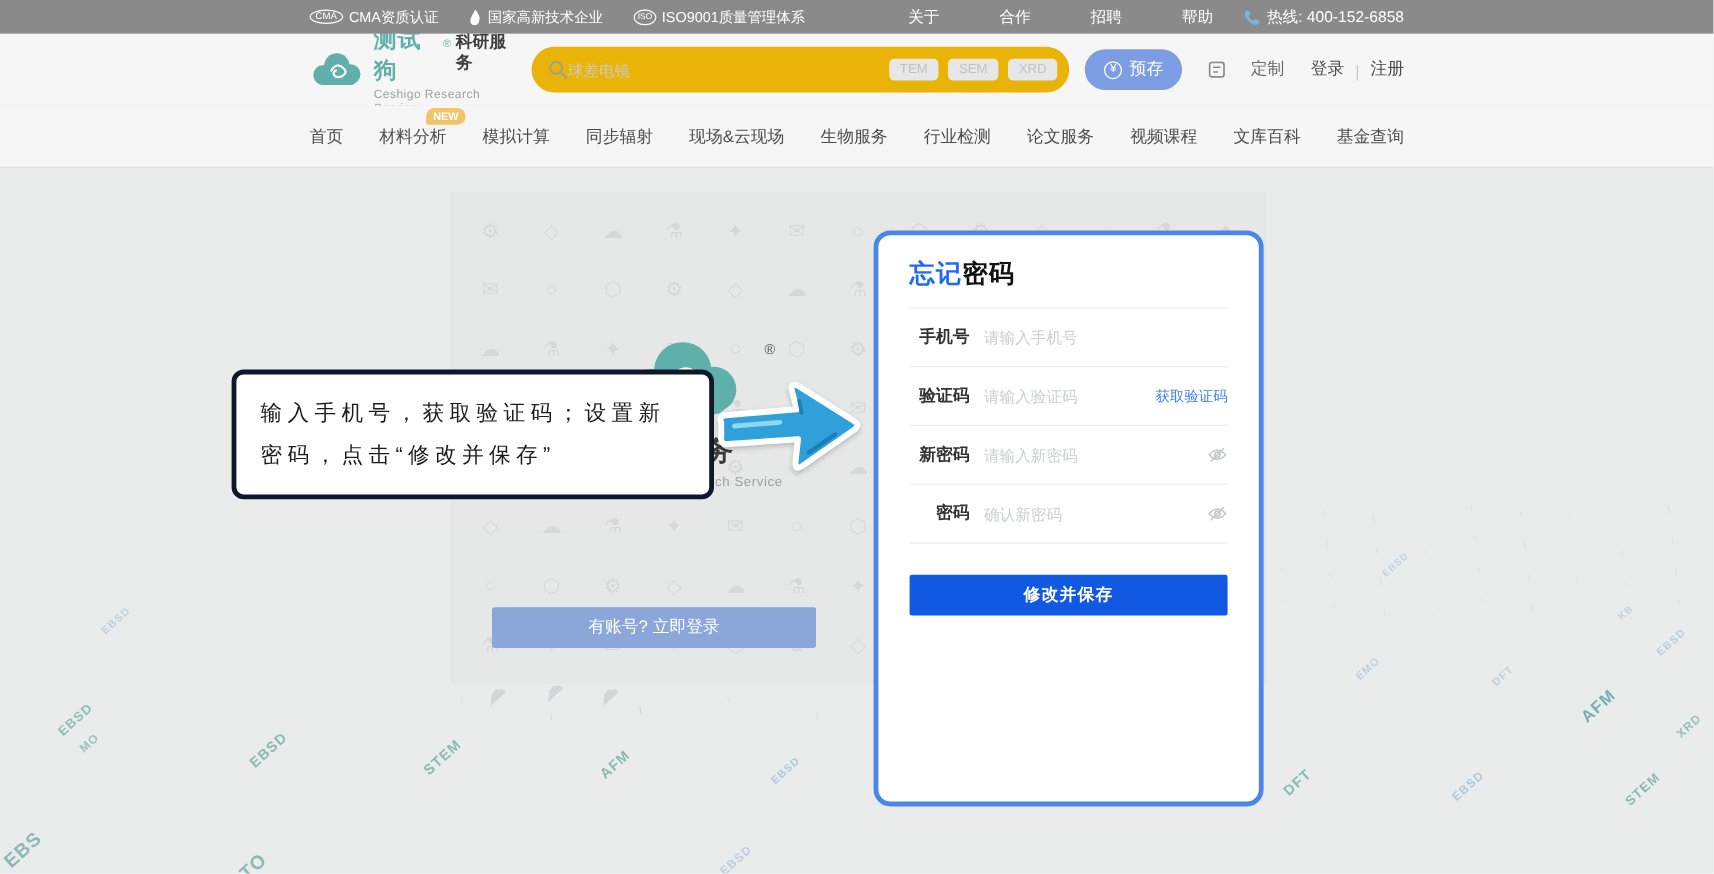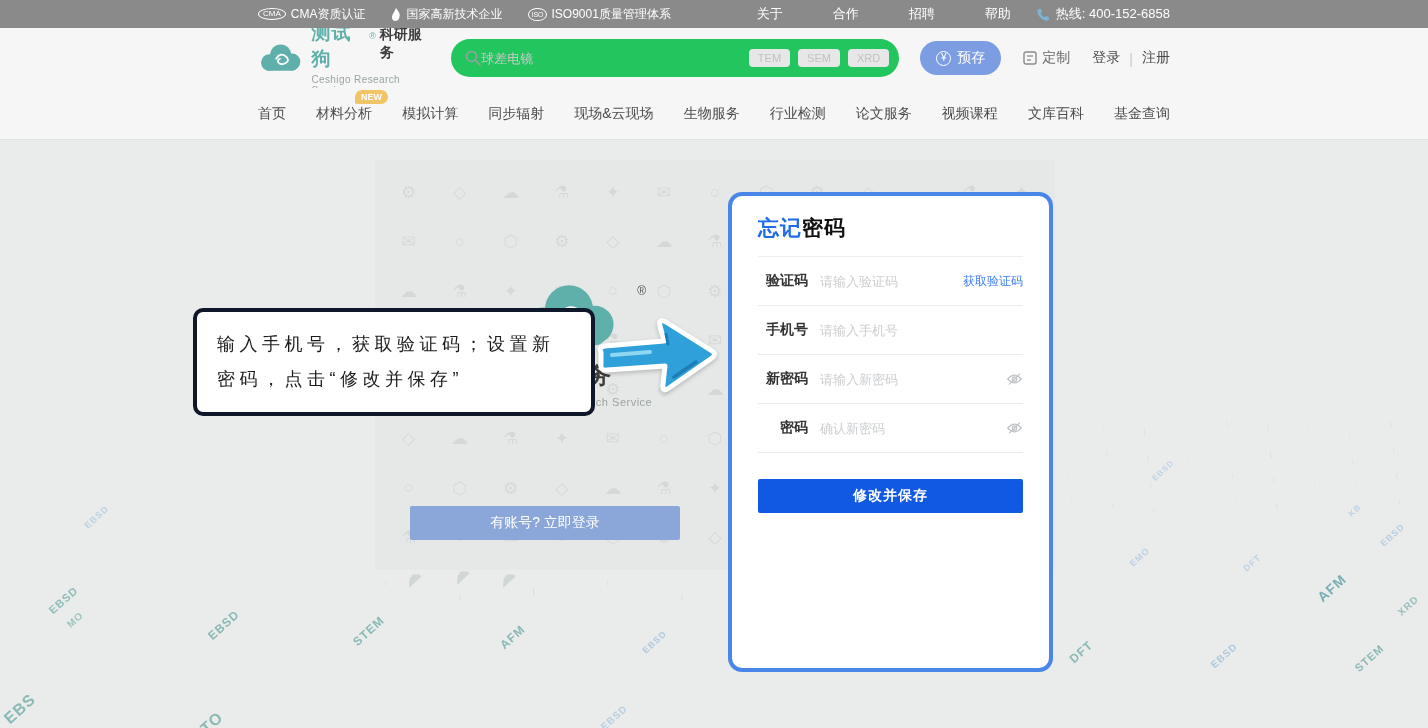--- a/index.html
+++ b/index.html
@@ -19,28 +19,28 @@
 
   
   .header { position:absolute; top:28px; left:0; width:100%; height:60px; background:#f5f6f5; z-index:19; }
   .header .shell { display:flex; align-items:center; height:60px; justify-content:space-between; }
   .logo { display:flex; align-items:center; gap:8px; width:172px; flex:none; }
   .logo-txt .row1 { display:flex; align-items:baseline; gap:4px; }
   .logo-cn { color:#5fb0aa; font-weight:bold; font-size:19px; letter-spacing:1px; }
   .logo-suffix { color:#3c3c3c; font-weight:bold; font-size:14px; }
   .logo-en { color:#9aa3a1; font-size:10px; letter-spacing:.4px; margin-top:2px; }
   .logo-reg { color:#5fb0aa; font-size:9px; vertical-align:top; }
-  .search { flex:none; width:448px; height:38px; background:#22c55e; border-radius:19px; display:flex; align-items:center; padding:0 10px 0 14px; }
+  .search { flex:none; width:448px; height:38px; background:#eab308; border-radius:19px; display:flex; align-items:center; padding:0 10px 0 14px; }
   .search input { flex:1; border:none; outline:none; background:transparent; font-size:13px; color:#555; }
   .search input::placeholder { color:#c9cbca; }
   .search-tag { background:#e6e7e6; color:#c0c2c1; font-size:11px; border-radius:4px; padding:3px 9px; margin-left:8px; cursor:pointer; }
   .hd-right { display:flex; align-items:center; gap:22px; flex:none; }
   .btn-prepay { display:flex; align-items:center; gap:6px; background:#7d9de2; color:#fff; border:none; border-radius:17px; padding:8px 16px; font-size:14px; cursor:pointer; }
   .prepay-ico { display:inline-flex; align-items:center; justify-content:center; width:15px; height:15px; border:1.4px solid #fff; border-radius:50%; font-size:10px; line-height:1; }
-  .btn-custom { display:flex; align-items:center; gap:5px; background:none; border:none; color:#6a6a6a; font-size:14px; cursor:pointer; }
+  .btn-custom { display:flex; align-items:center; gap:21px; background:none; border:none; color:#6a6a6a; font-size:14px; cursor:pointer; }
   .login-zone { display:flex; align-items:flex-end; font-size:14px; color:#4a4a4a; }
   .login-zone .sep { color:#c9c9c9; margin:0 9px; }
   .login-zone span { cursor:pointer; }
 
   
   .nav { position:absolute; top:88px; left:0; width:100%; height:52px; background:#f5f6f5; border-bottom:1px solid #dfe1e0; z-index:19; }
   .nav .shell { display:flex; align-items:center; justify-content:space-between; height:52px; }
   .nav-item { position:relative; font-size:14px; color:#4c4c4c; cursor:pointer; white-space:nowrap; }
   .nav-badge { position:absolute; top:-15px; right:-16px; background:#f2c468; color:#fff; font-size:9px; font-weight:bold; padding:2px 6px; border-radius:8px 8px 8px 2px; }
 
@@ -391,28 +391,28 @@
     <button class="btn-have-account">有账号? 立即登录</button>
   </div>
 
   <div class="fp-panel">
     <div class="fp-title">
       <span class="hl">忘记</span><span>密码</span>
     </div>
     <div class="fp-divider"></div>
 
     <div class="frow">
+      <label class="flabel">手机号</label>
+      <input class="finput" type="text" placeholder="请输入手机号" style="">
+    </div>
+
+    <div class="frow">
       <label class="flabel">验证码</label>
       <input class="finput" type="text" placeholder="请输入验证码" style="">
       <a class="getcode">获取验证码</a>
-    </div>
-
-    <div class="frow">
-      <label class="flabel">手机号</label>
-      <input class="finput" type="text" placeholder="请输入手机号" style="">
     </div>
 
     <div class="frow">
       <label class="flabel">新密码</label>
       <input class="finput" type="password" placeholder="请输入新密码" style="">
       <span class="eye">
         <svg width="17" height="14" viewBox="0 0 20 16">
             <path d="M2 8 Q10 -1 18 8 Q10 17 2 8 Z" fill="none" stroke="#c3c5c7" stroke-width="1.5"></path>
             <circle cx="10" cy="8" r="2.6" fill="none" stroke="#c3c5c7" stroke-width="1.5"></circle>
             <line x1="4" y1="14" x2="16" y2="2" stroke="#c3c5c7" stroke-width="1.5" stroke-linecap="round"></line>

